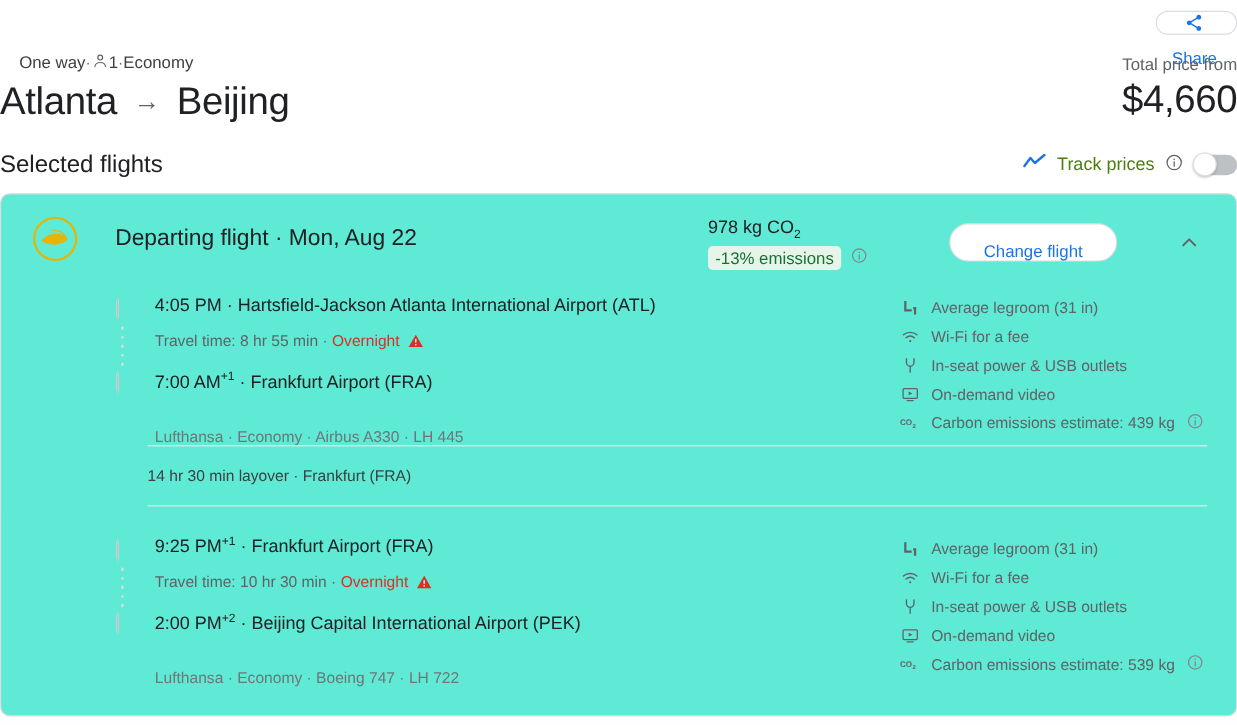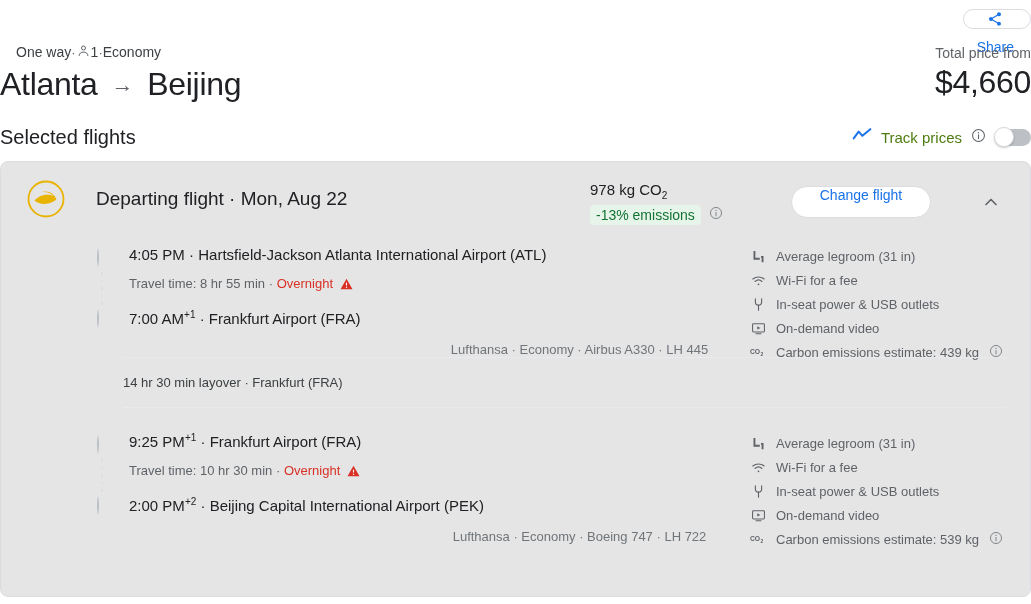--- a/index.html
+++ b/index.html
@@ -66,21 +66,21 @@
     width: 20px; height: 20px; border-radius: 50%;
     background: #fff; border: 1px solid #dadce0;
     box-shadow: 0 1px 2px rgba(60,64,67,.3);
   }
 
   
   .card {
     position: absolute; left: 0; top: 161px; right: 0;
     height: 436px;
     border: 1px solid #dadce0; border-radius: 8px;
-    background: #e5e5e5;
+    background: #5eead4;
   }
   .card-head {
     position: relative; height: 78px;
   }
   .airline-logo {
     position: absolute; left: 25px; top: 17px;
     width: 40px; height: 40px;
   }
   .dep-title {
     position: absolute; left: 95px; top: 26px;
@@ -96,21 +96,21 @@
   .co2-badge {
     background: #e6f4ea; color: #137333;
     font-size: 14px; padding: 2px 6px; border-radius: 4px;
     white-space: nowrap;
   }
   .change-btn {
     position: absolute; left: 790px; top: 24px;
     width: 140px; height: 32px;
     border: 1px solid #dadce0; border-radius: 16px;
     background: #fff; color: #1a73e8; font-size: 14px;
-    display: flex; align-items: flex-start; justify-content: center;
+    display: flex; align-items: flex-end; justify-content: center;
     cursor: pointer;
   }
   .chevron {
     position: absolute; left: 980px; top: 30px;
     width: 20px; height: 20px; cursor: pointer;
   }
 
   
   .leg { position: relative; }
   .leg-inner { position: relative; padding-left: 96px; }
@@ -138,21 +138,21 @@
     white-space: nowrap;
   }
   .line-main sup { font-size: 10px; }
   .line-sub {
     font-size: 13px; color: #5f6368; line-height: 20px;
     margin: 8px 0 8px 0; white-space: nowrap;
   }
   .overnight { color: #d93025; }
   .warn-tri { display: inline-block; vertical-align: -2px; margin-left: 3px; }
   .line-oper {
-    font-size: 13px; color: #70757a; margin-top: 12px; white-space: nowrap; text-align: center;
+    font-size: 13px; color: #70757a; margin-top: 26px; white-space: nowrap;
   }
 
   
   .amen { position: absolute; left: 749px; top: 4px; }
   .amen-row {
     display: flex; align-items: center; gap: 10px;
     height: 24px; font-size: 13px; color: #5f6368;
     white-space: nowrap;
   }
   .amen-ico {

